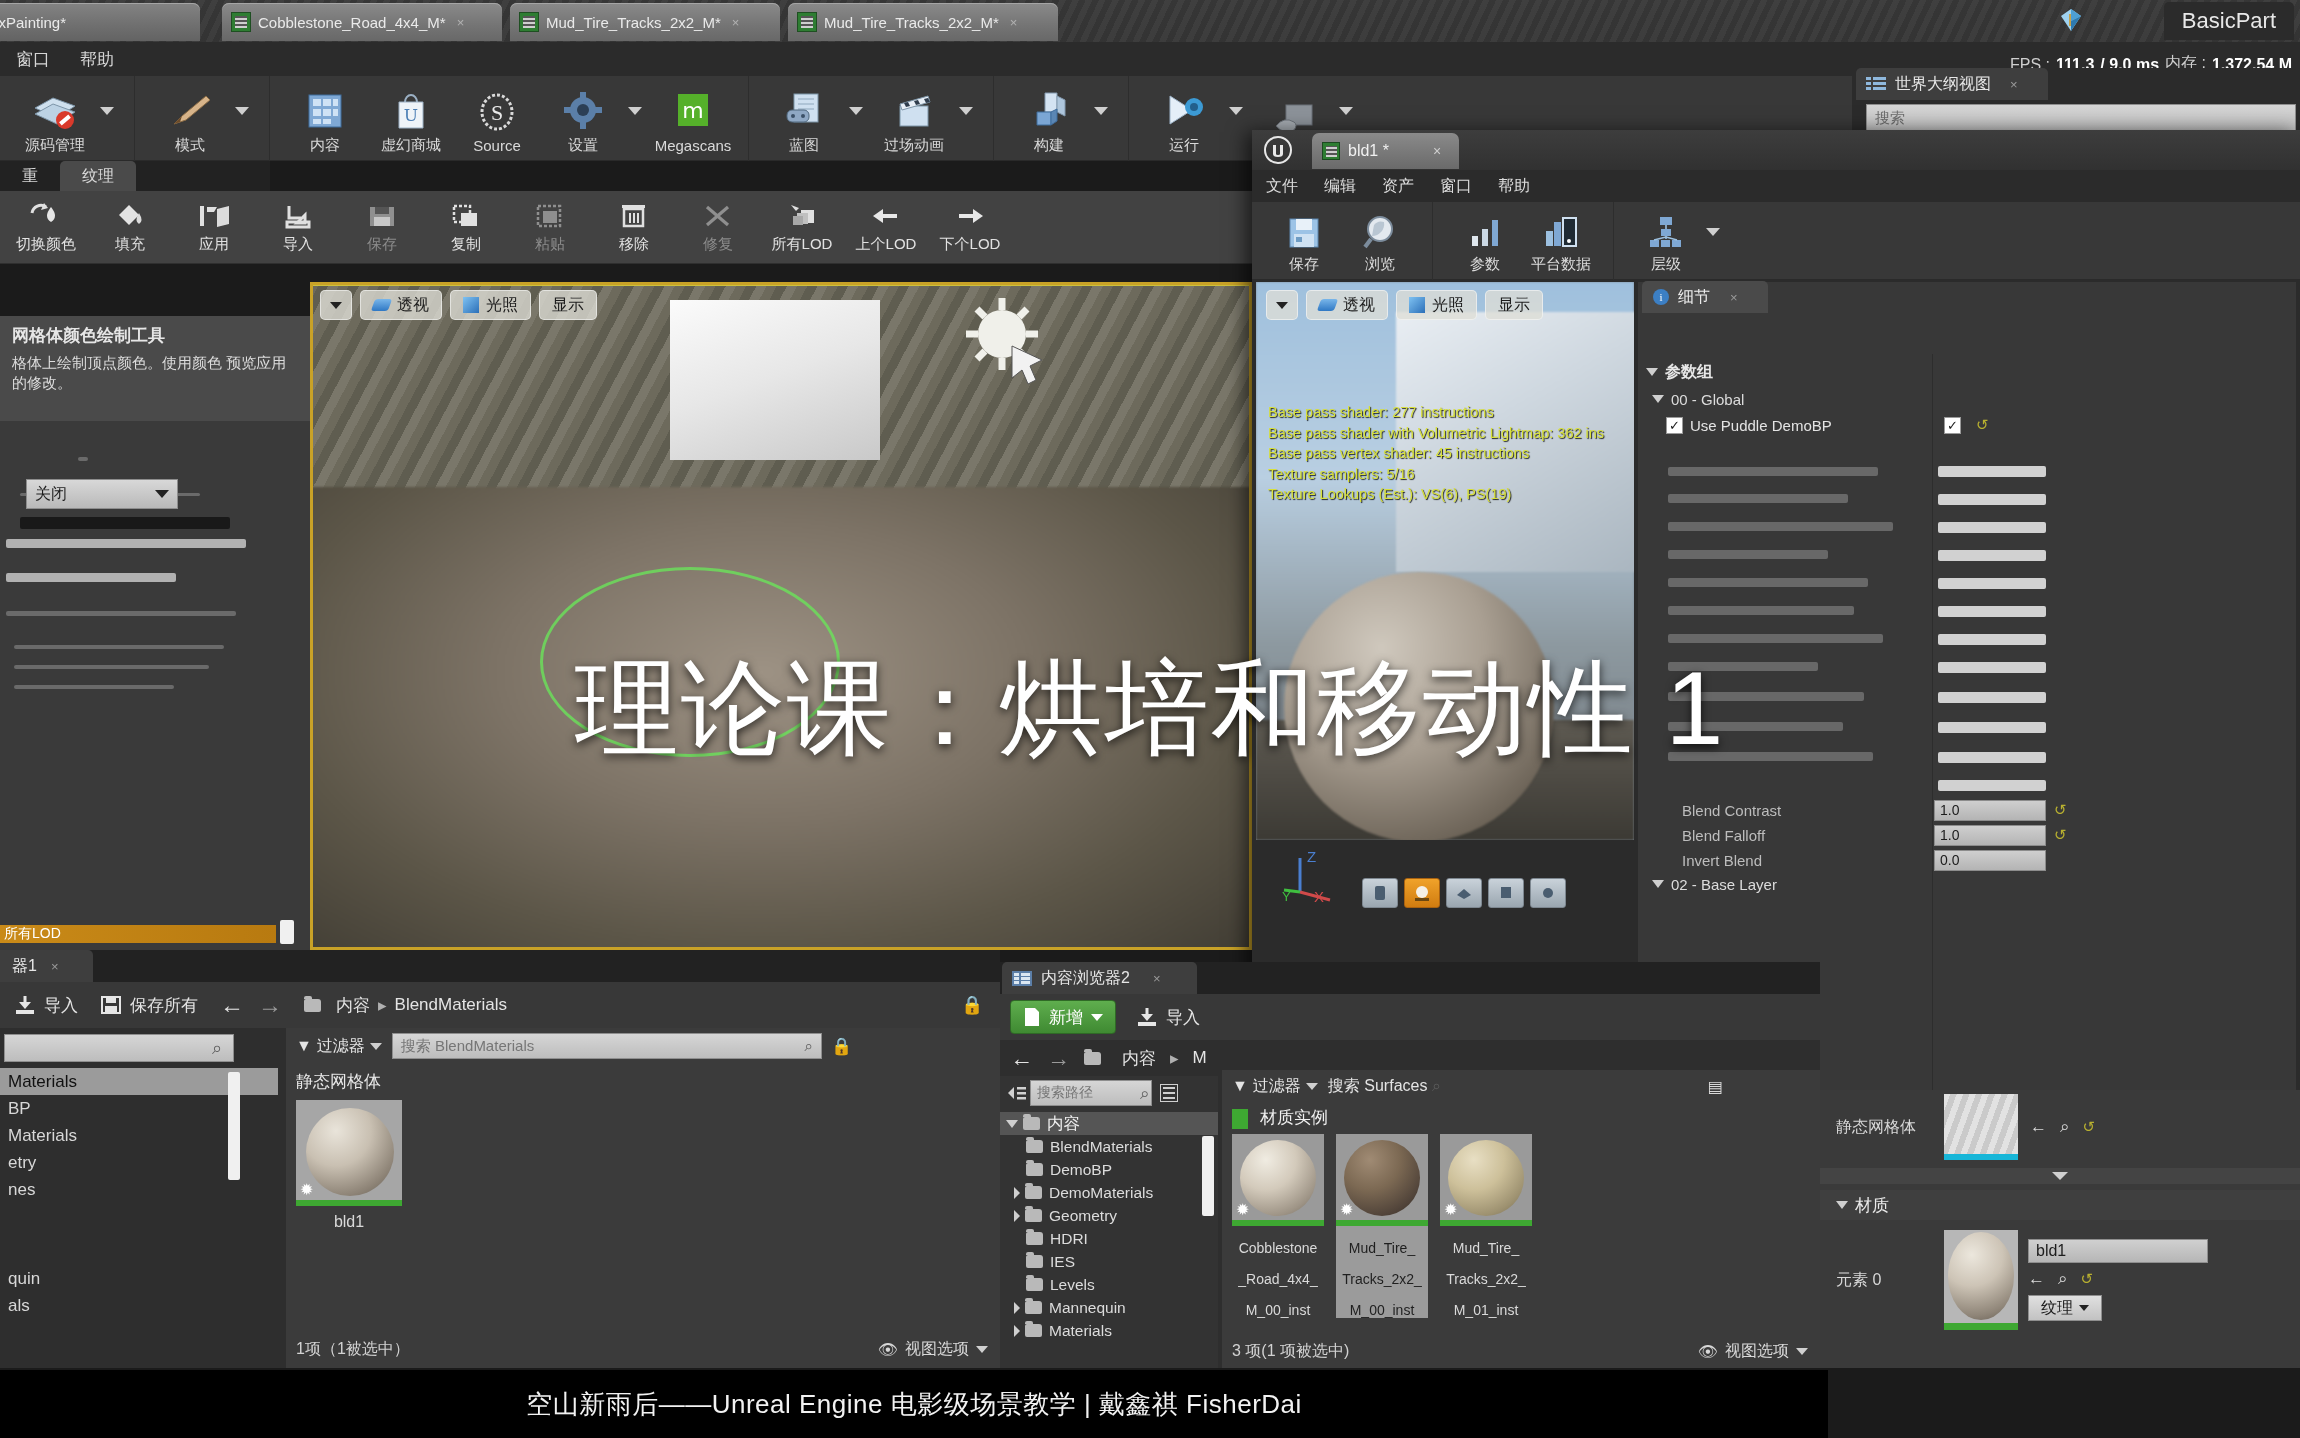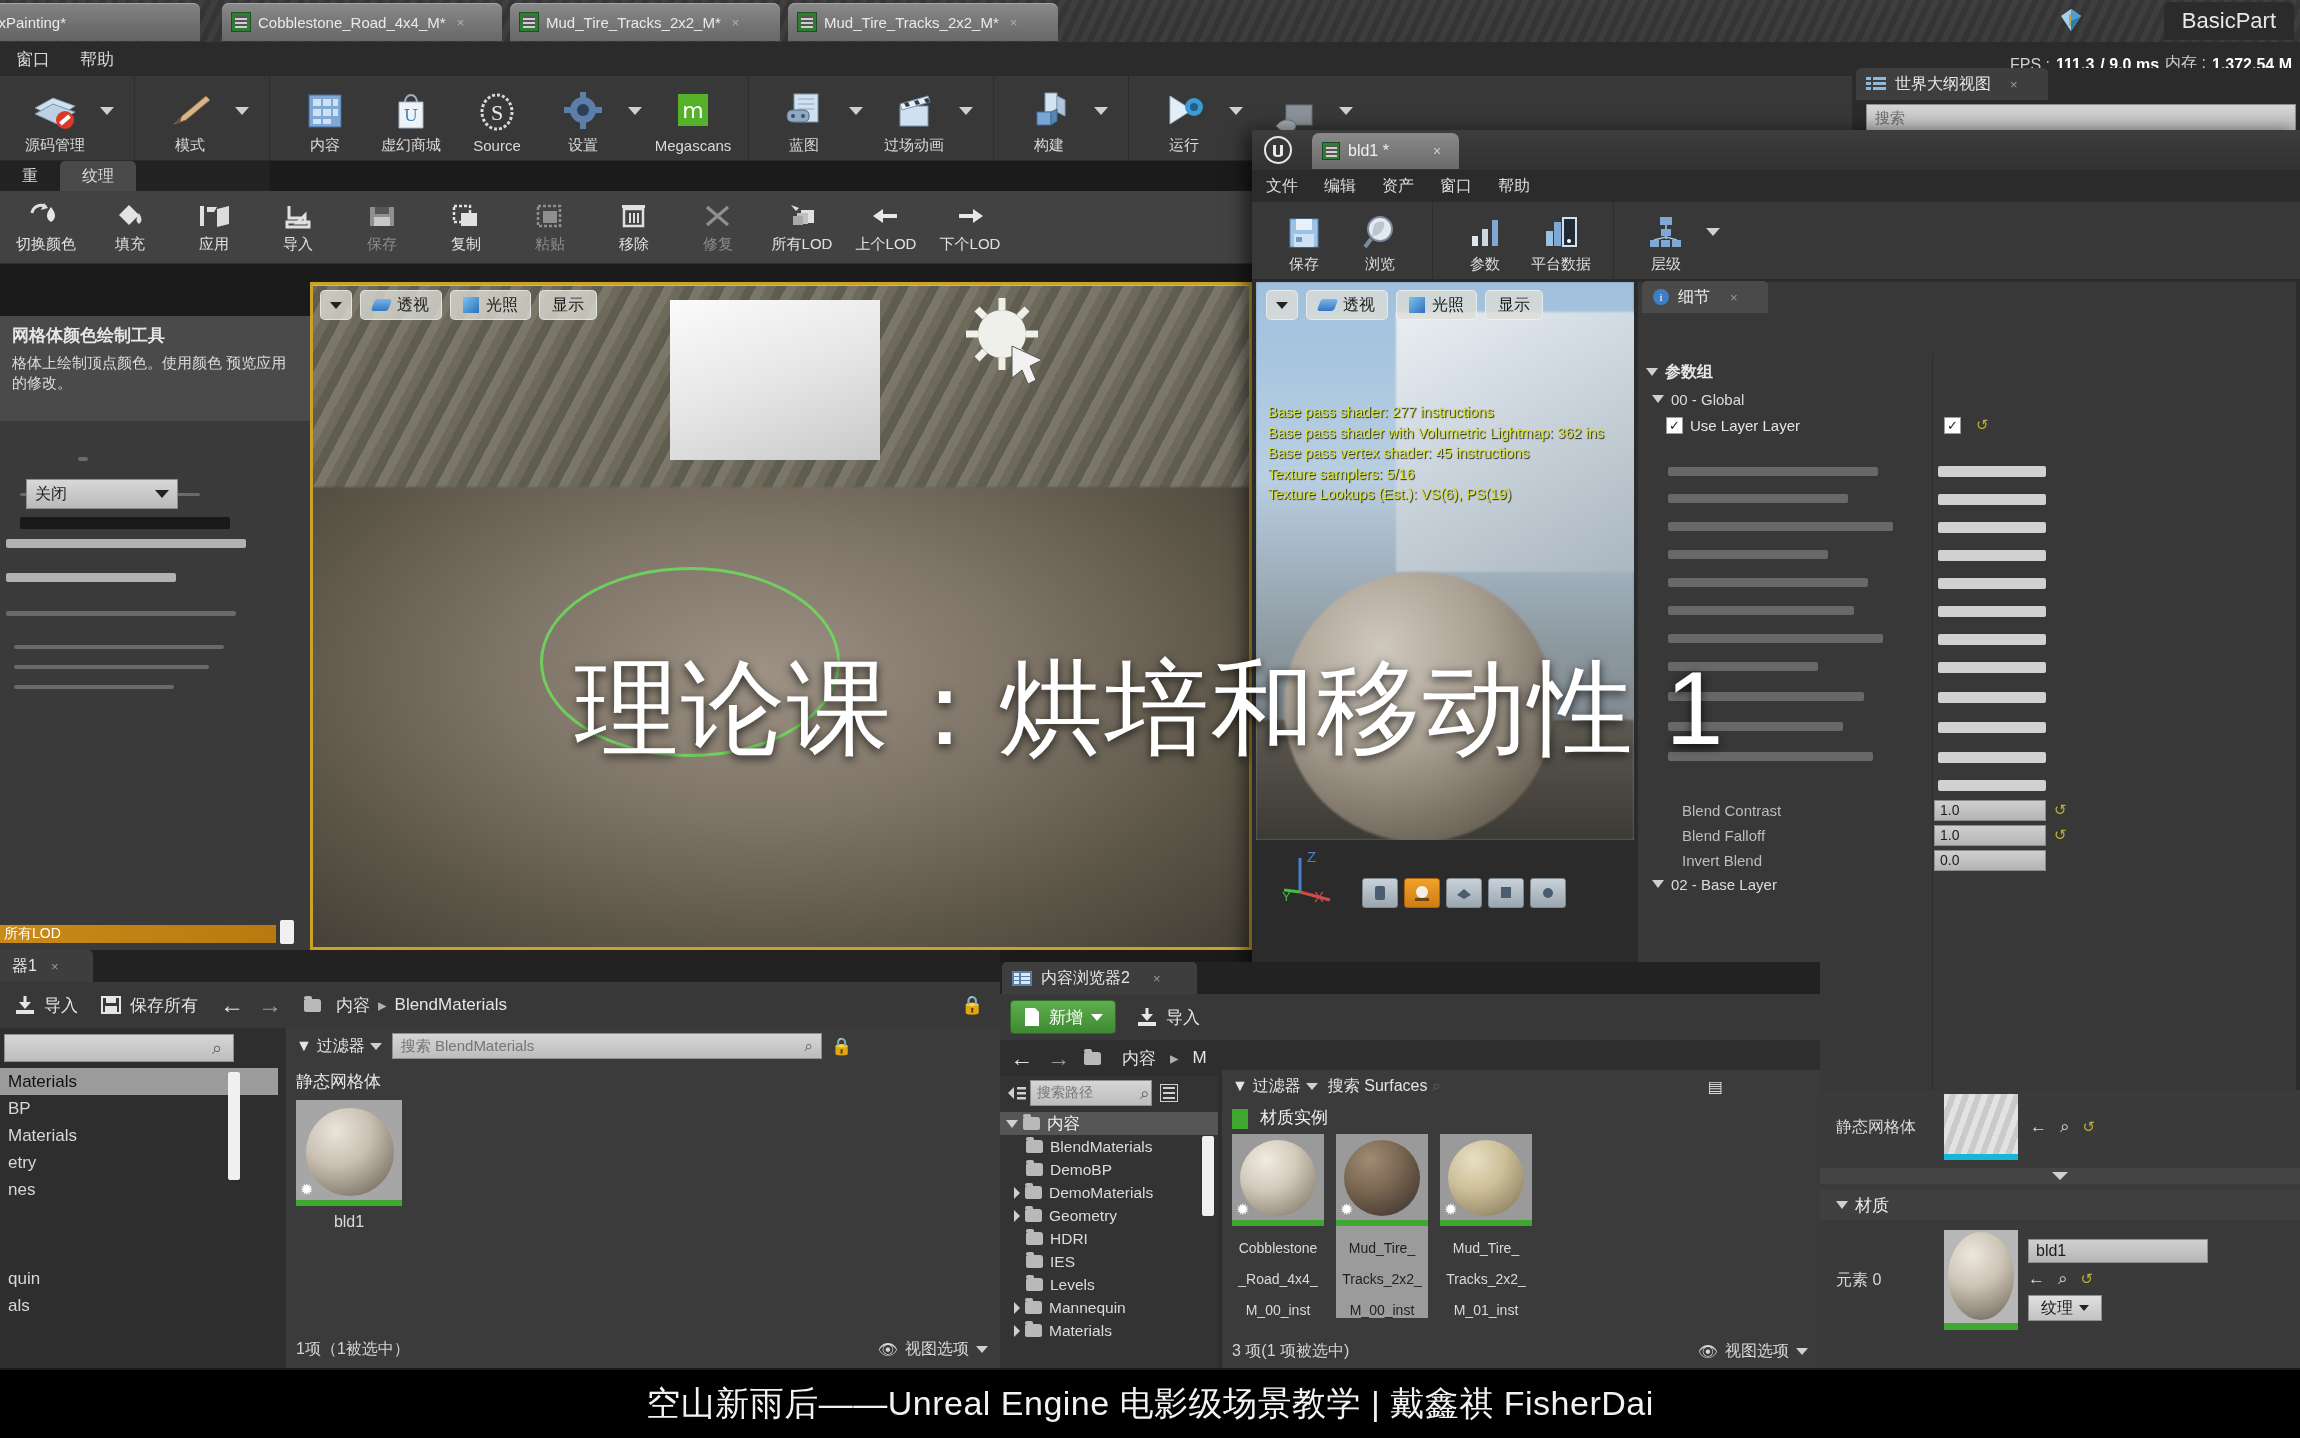--- a/index.html
+++ b/index.html
@@ -293,23 +293,23 @@
 
   
   .overlay-title {
     position:absolute; left: 0; top: 640px; width: 2300px; text-align:center;
     color:#fff; font-size: 104px; letter-spacing: 2px;
     text-shadow: 0 3px 10px rgba(0,0,0,.75);
     font-family: "Liberation Sans", "DejaVu Sans", sans-serif;
   }
   
   .caption {
-    position:absolute; left:0; top: 1370px; width: 2300px; height: 68px; background:#000;
+    position:absolute; left:0; top: 1370px; width: 1828px; height: 68px; background:#000;
     display:flex; align-items:center; justify-content:center;
-    color:#f2f2f2; font-size: 34px; letter-spacing: .5px;
+    color:#f2f2f2; font-size: 26px; letter-spacing: .5px;
   }
   .lodbar { position:absolute; left:0; top: 925px; width: 276px; height: 18px;
     background: linear-gradient(90deg,#c98a18,#b87a10); }
   .lodbar .t { color:#fff; font-size:14px; padding-left:4px; }
   .scrollthumb { position:absolute; background:#f0f0f0; border-radius:2px;}
 </style>
 </head>
 <body>
 
 <div id="root">
@@ -934,21 +934,21 @@
       </div>
       <div class="prow grp" style="top:105px;">
         <div class="pl" style="padding-left:14px;font-weight:400;font-size:15px;color:#dcdcdc;">
           <span class="tri open"></span>
           <span>00 - Global</span>
           </div>
       </div>
       <div class="prow" style="top:131px;">
         <div class="pl" style="padding-left:28px;color:#e4e4e4;">
           <span class="chk">✓</span>
-          <span>Use Layer Layer</span>
+          <span>Use Puddle DemoBP</span>
         </div>
         <span class="chk" style="margin-left:10px;">✓</span>
         <span class="reset">↺</span>
       </div>
 
       <div class="blurline" style="left:30px;top:185px;width:210px;height:9px;"></div>
       <div class="blurline" style="left:30px;top:212px;width:180px;height:9px;"></div>
       <div class="blurline" style="left:30px;top:240px;width:225px;height:9px;"></div>
       <div class="blurline" style="left:30px;top:268px;width:160px;height:9px;"></div>
       <div class="blurline" style="left:30px;top:296px;width:200px;height:9px;"></div>

